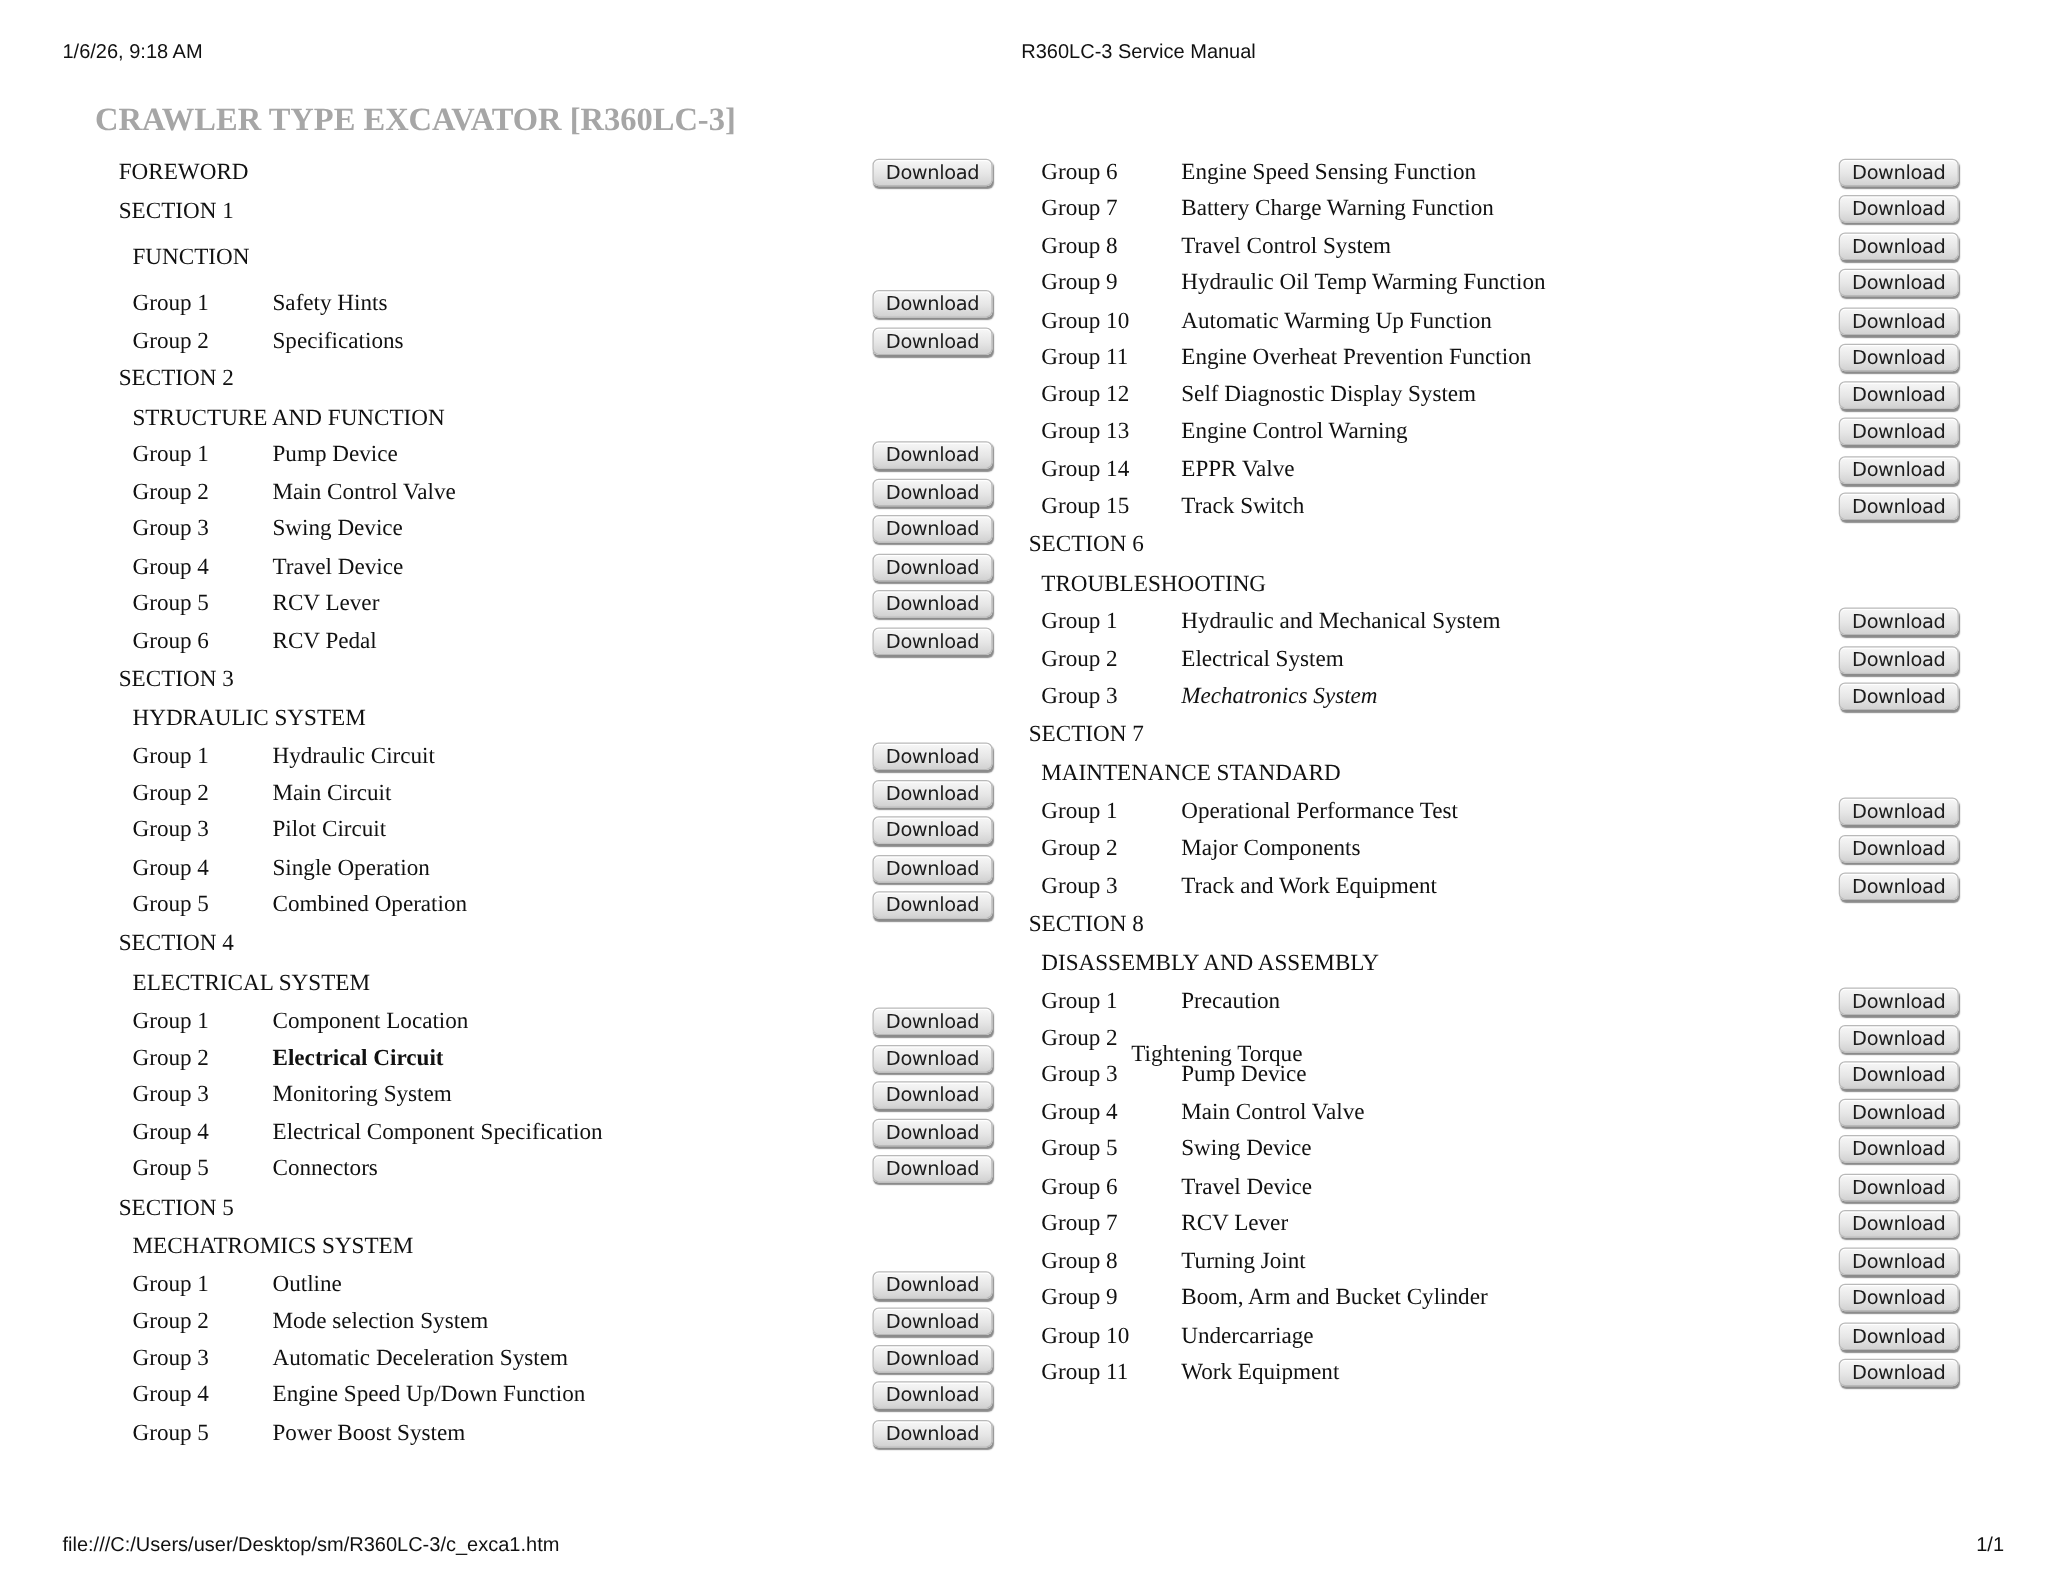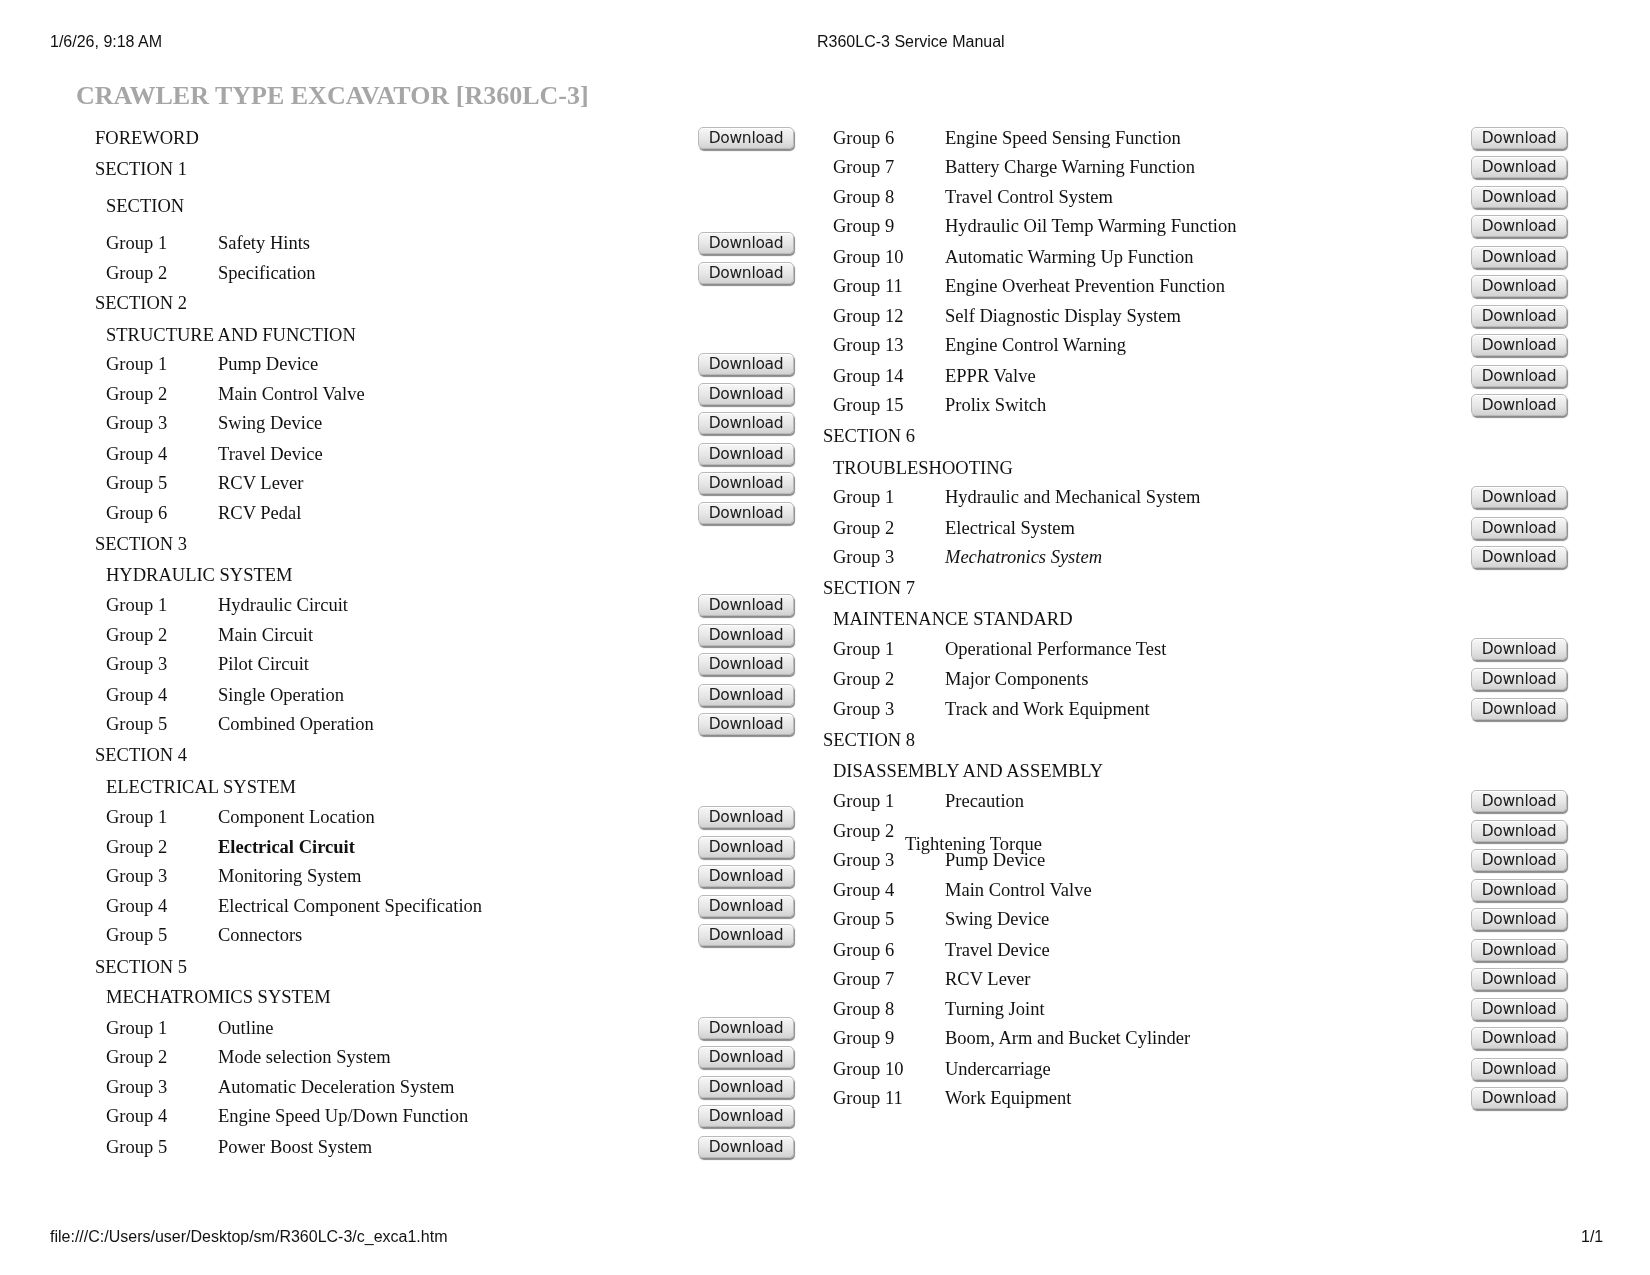--- a/index.html
+++ b/index.html
@@ -27,30 +27,30 @@
 
 <div id="toc-left">
     <div class="row" style="top: 126px; left: 0px; width: 1650px;">
       <span style="left: 95px;">FOREWORD</span>
     </div>
     <button class="dl-btn" style="left: 698px; top: 127px;">Download</button>
     <div class="row" style="top: 157px; left: 0px; width: 1650px;">
       <span style="left: 95px;">SECTION 1</span>
     </div>
     <div class="row" style="top: 194px; left: 0px; width: 1650px;">
-      <span style="left: 106px;">SECTION</span>
+      <span style="left: 106px;">FUNCTION</span>
     </div>
     <div class="row" style="top: 231px; left: 0px; width: 1650px;">
       <span style="left: 106px;">Group 1</span>
       <span style="left: 218px;">Safety Hints</span>
     </div>
     <button class="dl-btn" style="left: 698px; top: 232px;">Download</button>
     <div class="row" style="top: 261px; left: 0px; width: 1650px;">
       <span style="left: 106px;">Group 2</span>
-      <span style="left: 218px;">Specification</span>
+      <span style="left: 218px;">Specifications</span>
     </div>
     <button class="dl-btn" style="left: 698px; top: 262px;">Download</button>
     <div class="row" style="top: 291px; left: 0px; width: 1650px;">
       <span style="left: 95px;">SECTION 2</span>
     </div>
     <div class="row" style="top: 323px; left: 0px; width: 1650px;">
       <span style="left: 106px;">STRUCTURE AND FUNCTION</span>
     </div>
     <div class="row" style="top: 352px; left: 0px; width: 1650px;">
       <span style="left: 106px;">Group 1</span>
@@ -217,21 +217,21 @@
       <span style="left: 945px;">Engine Control Warning</span>
     </div>
     <button class="dl-btn" style="left: 1471px; top: 334px;">Download</button>
     <div class="row" style="top: 364px; left: 0px; width: 1650px;">
       <span style="left: 833px;">Group 14</span>
       <span style="left: 945px;">EPPR Valve</span>
     </div>
     <button class="dl-btn" style="left: 1471px; top: 365px;">Download</button>
     <div class="row" style="top: 393px; left: 0px; width: 1650px;">
       <span style="left: 833px;">Group 15</span>
-      <span style="left: 945px;">Prolix Switch</span>
+      <span style="left: 945px;">Track Switch</span>
     </div>
     <button class="dl-btn" style="left: 1471px; top: 394px;">Download</button>
     <div class="row" style="top: 424px; left: 0px; width: 1542px;">
       <span style="left: 823px;">SECTION 6</span>
     </div>
     <div class="row" style="top: 456px; left: 0px; width: 1650px;">
       <span style="left: 833px;">TROUBLESHOOTING</span>
     </div>
     <div class="row" style="top: 485px; left: 0px; width: 1650px;">
       <span style="left: 833px;">Group 1</span>

